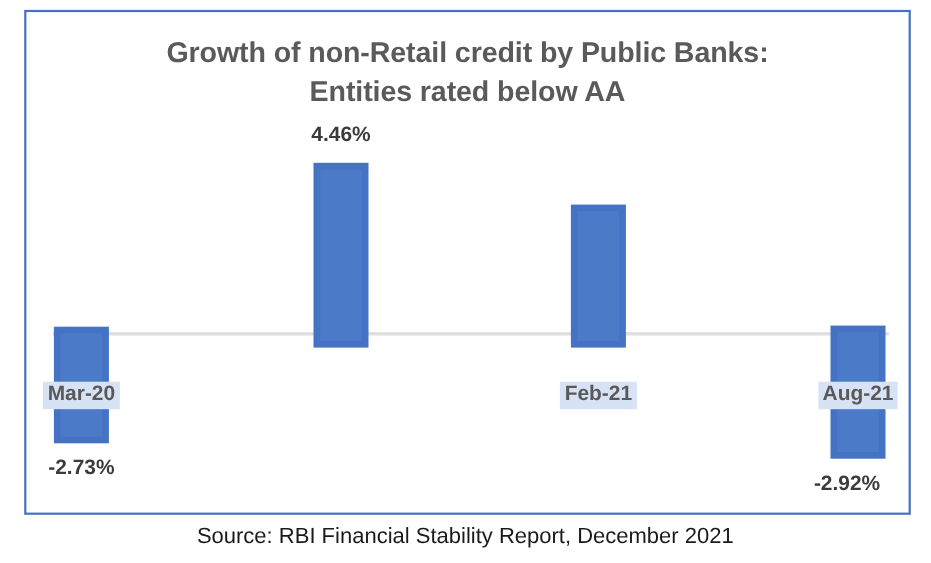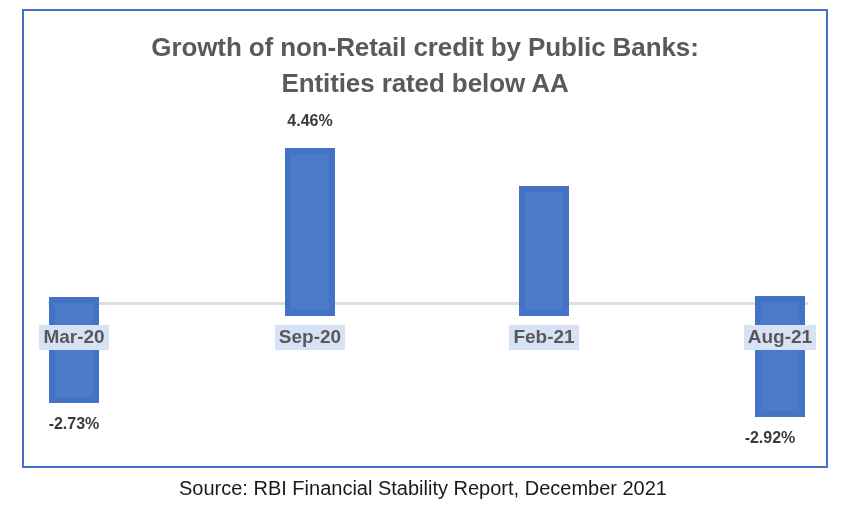--- a/index.html
+++ b/index.html
@@ -90,38 +90,39 @@
     top: 6px;
     bottom: 6px;
     background: #4A7AC8;
   }
 
   .bar-label {
     position: absolute;
     width: 160px;
     text-align: center;
     color: #3B3B3B;
-    font-size: 16px;
+    font-size: 19px;
     font-weight: bold;
     white-space: nowrap;
   }
 
   .cat-label {
     position: absolute;
     width: 160px;
     text-align: center;
     font-size: 19px;
     font-weight: bold;
     color: #595959;
     white-space: nowrap;
   }
   .cat-label span {
     background: #D7E3F5;
     padding: 1px 4px 2px 4px;
     display: inline-block;
+    margin-top: 22px;
   }
 
   
   #source-note {
     position: absolute;
     left: 0;
     top: 477px;
     width: 846px;
     text-align: center;
     font-size: 20px;
@@ -146,23 +147,20 @@
       <div class="bar-group" style="left:-30px; width:160px;">
         <div class="bar" style="left:55px; width:50px; top:286px; height:106px;"></div>
         <div class="cat-label" style="left:0px; top:314px;">
           <span>Mar-20</span>
         </div>
         <div class="bar-label" style="left:0px; top:404px;">-2.73%</div>
       </div>
 
       <div class="bar-group" style="left:206px; width:160px;">
         <div class="bar" style="left:55px; width:50px; top:137px; height:168px;"></div>
-        <div class="cat-label" style="left:0px; top:314px;">
-          <span>Sep-20</span>
-        </div>
         <div class="bar-label" style="left:0px; top:101px;">4.46%</div>
       </div>
 
       <div class="bar-group" style="left:440px; width:160px;">
         <div class="bar" style="left:55px; width:50px; top:175px; height:130px;"></div>
         <div class="cat-label" style="left:0px; top:314px;">
           <span>Feb-21</span>
         </div>
       </div>
 

